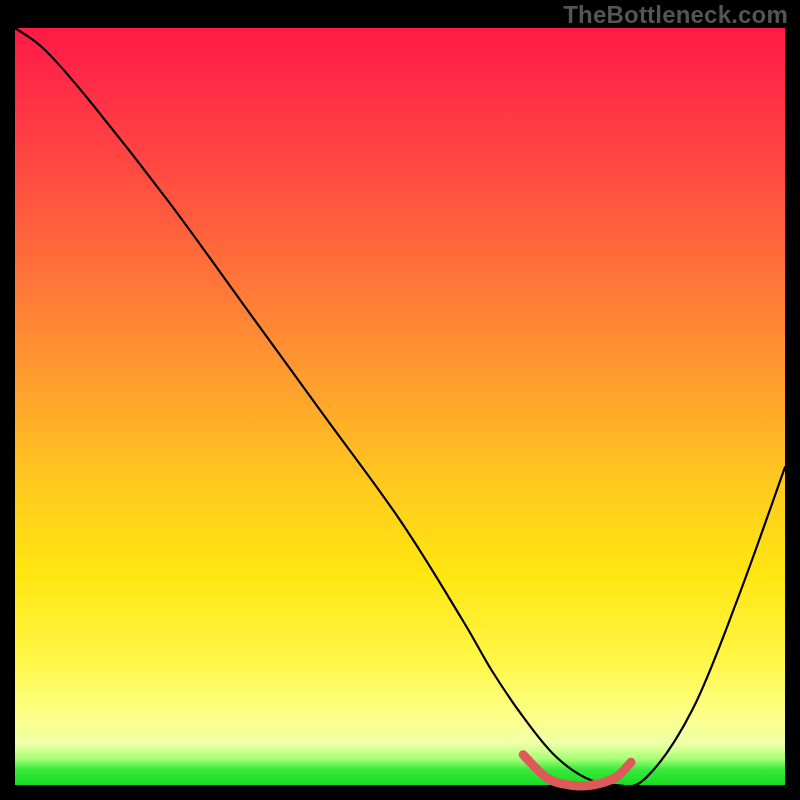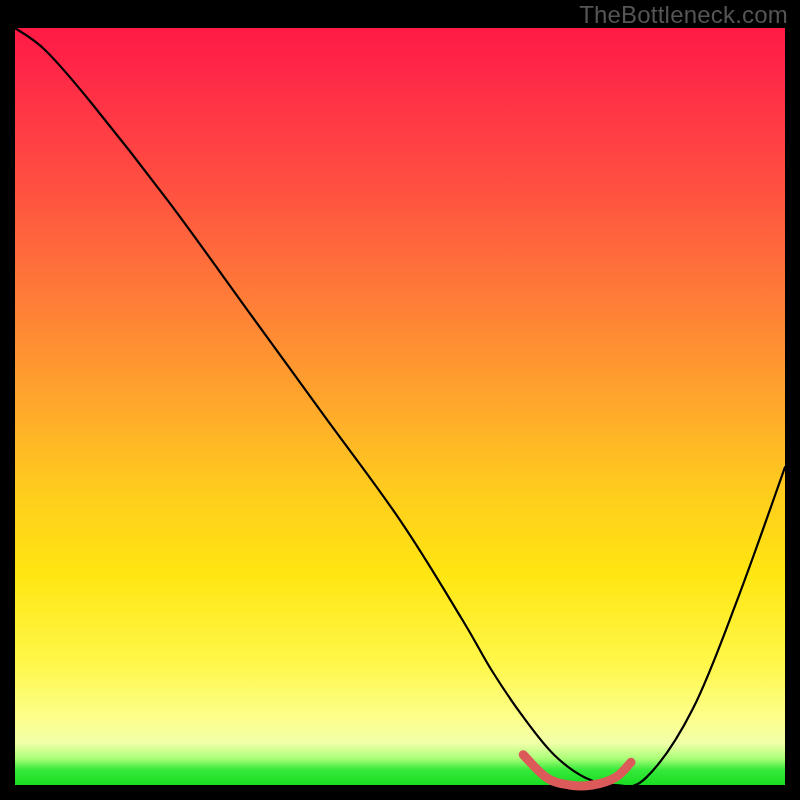--- a/index.html
+++ b/index.html
@@ -10,21 +10,21 @@
     position: relative;
     font-family: Arial, Helvetica, sans-serif;
     overflow: hidden;
   }
   .watermark {
     position: absolute;
     top: 1px;
     right: 12px;
     color: #555;
     font-size: 24px;
-    font-weight: 400;
+    font-weight: 700;
     letter-spacing: 0.2px;
     z-index: 20;
   }
   .plot-outer {
     position: absolute;
     left: 15px;
     top: 28px;
     width: 770px;
     height: 757px;
     background: #000;

